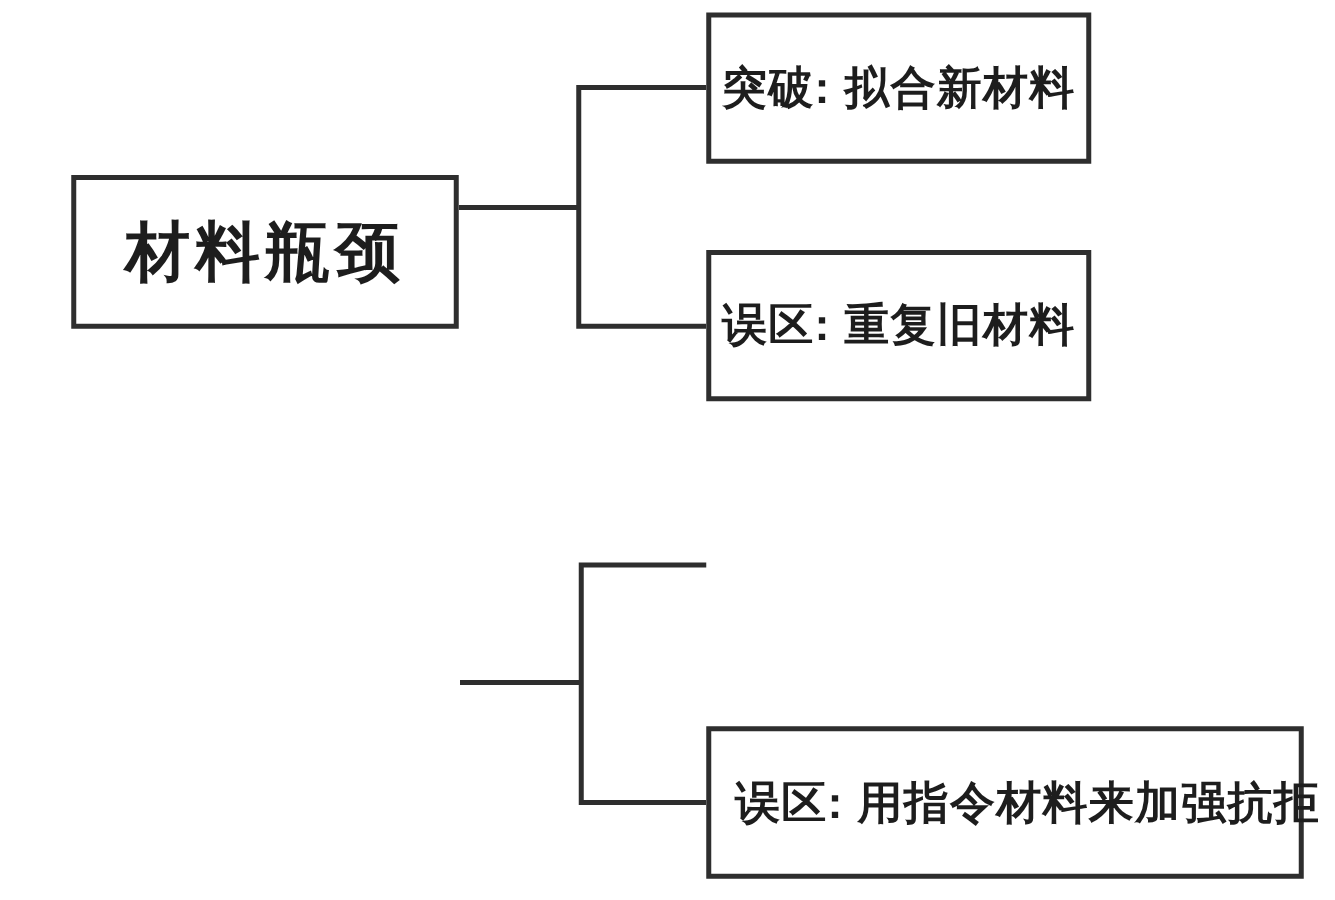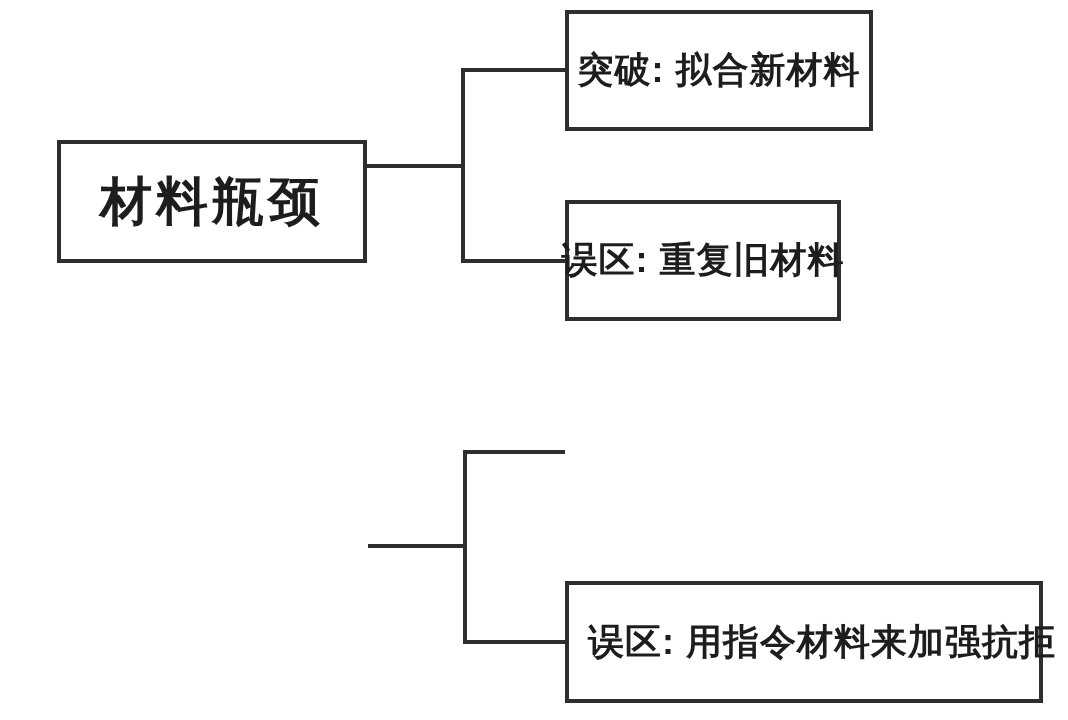--- a/index.html
+++ b/index.html
@@ -43,21 +43,21 @@
   .parent{
     font-size:52px;
     letter-spacing:4px;
   }
   .child{
     font-size:36px;
     letter-spacing:1px;
   }
   .g1-parent{left:57px;top:93px;width:310px;height:123px;margin-top:47px;}
   .g1-c1{left:565px;top:10px;width:308px;height:121px;}
-  .g1-c2{left:565px;top:200px;width:276px;height:121px;}
+  .g1-c2{left:565px;top:200px;width:308px;height:121px;}
   .g2-parent{left:58px;top:484px;width:310px;height:123px;}
   .g2-c1{left:565px;top:390px;width:478px;height:124px;}
   .g2-c2{left:565px;top:581px;width:478px;height:122px;padding-left:36px;}
 </style>
 </head>
 <body>
 
 <div class="canvas">
 
   <svg class="connectors" viewBox="0 0 1068 720" aria-hidden="true">

